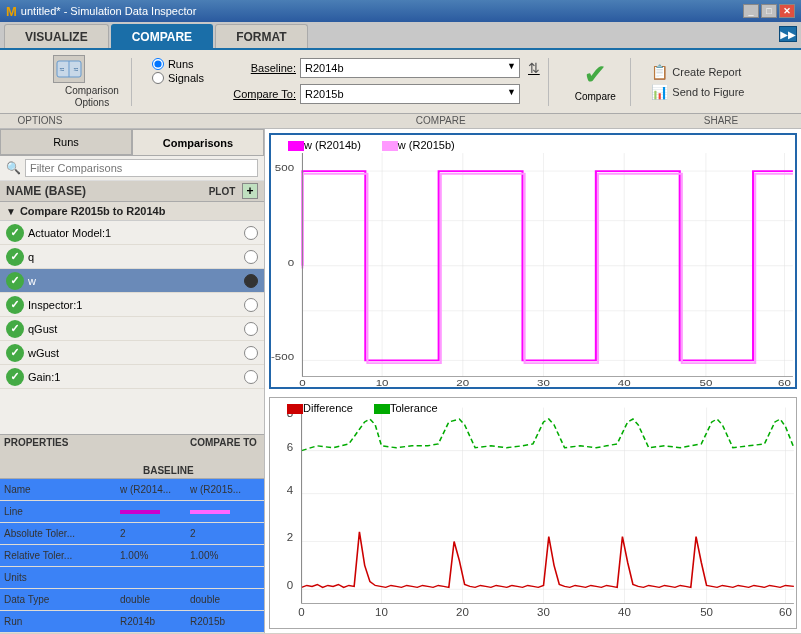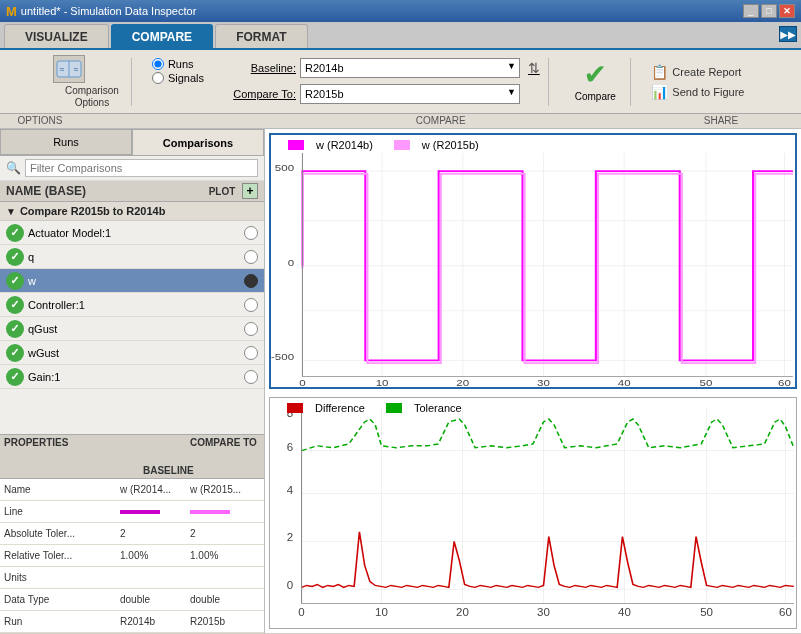--- a/index.html
+++ b/index.html
@@ -220,21 +220,21 @@
       flex-shrink: 0;
     }
     .list-item-circle.filled {
       background: #333;
       border-color: #333;
     }
 
     
     .properties-panel {
       border-top: 1px solid #aaa;
-      background: #ffffff;
+      background: #3b82f6;
     }
     .prop-header {
       display: flex;
       background: #d4d0c8;
       border-bottom: 1px solid #aaa;
       padding: 2px 4px;
       font-size: 10px; font-weight: bold; color: #333;
     }
     .prop-col-name { flex: 1; }
     .prop-col-baseline { width: 47px; margin-top: 28px; }
@@ -271,21 +271,21 @@
     }
     .chart-area.lower {
       border: 1px solid #aaa;
     }
     .chart-legend {
       position: absolute;
       top: 4px; left: 8px;
       display: flex; gap: 12px;
       font-size: 11px;
     }
-    .legend-item { display: flex; align-items: center; gap: 12px; padding-left: 9px; }
+    .legend-item { display: flex; align-items: flex-end; gap: 0; padding-left: 9px; }
     .legend-square { width: 12px; height: 12px; }
     svg.chart-svg { width: 100%; height: 100%; }
 
     
     .toolbar-section-labels {
       background: #e0dcd4;
       border-bottom: 1px solid #bbb;
       display: grid;
       grid-template-columns: 80px 1fr 1fr 80px 160px;
       font-size: 10px;
@@ -432,21 +432,21 @@
         <span class="list-item-name">q</span>
         <div class="list-item-circle"></div>
       </div>
       <div class="list-item selected">
         <div class="list-item-check">✓</div>
         <span class="list-item-name">w</span>
         <div class="list-item-circle filled"></div>
       </div>
       <div class="list-item">
         <div class="list-item-check">✓</div>
-        <span class="list-item-name">Controller:1</span>
+        <span class="list-item-name">Inspector:1</span>
         <div class="list-item-circle"></div>
       </div>
       <div class="list-item">
         <div class="list-item-check">✓</div>
         <span class="list-item-name">qGust</span>
         <div class="list-item-circle"></div>
       </div>
       <div class="list-item">
         <div class="list-item-check">✓</div>
         <span class="list-item-name">wGust</span>

